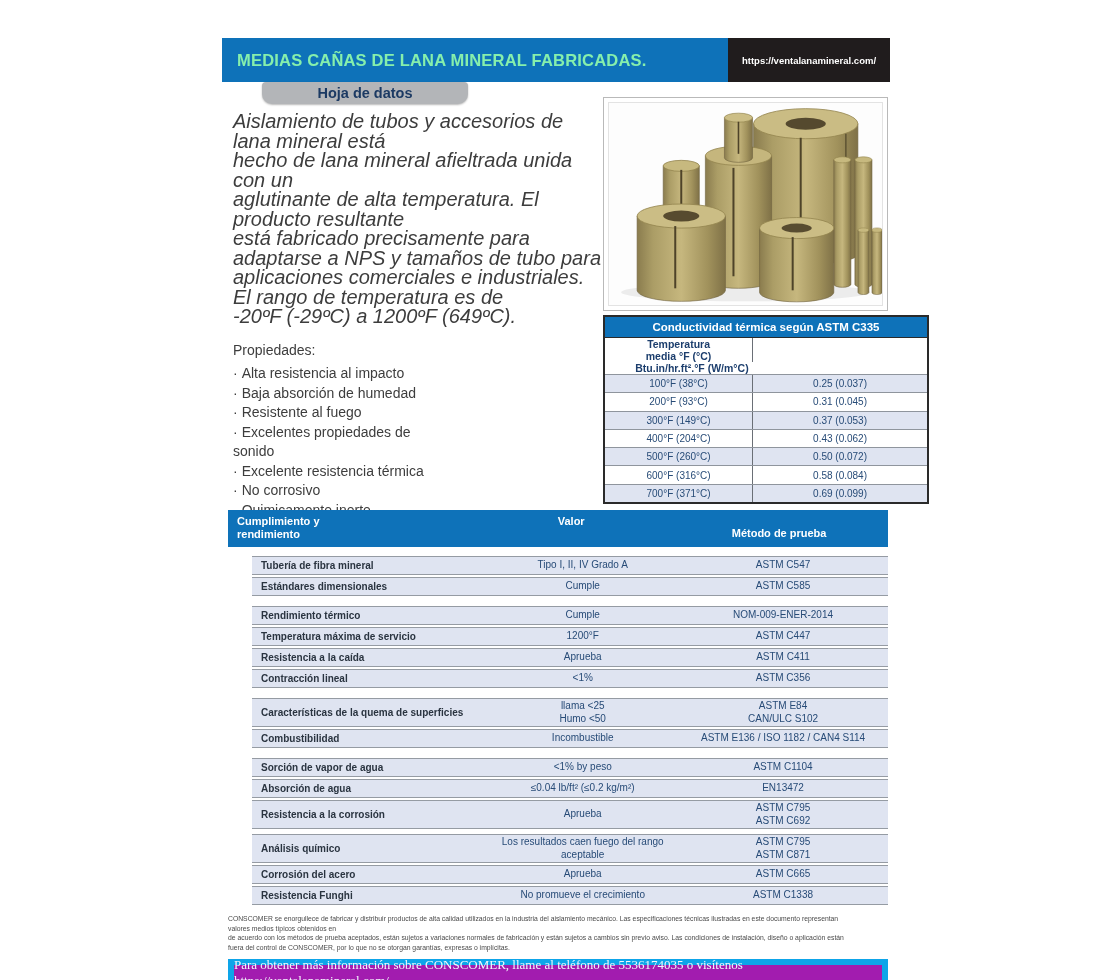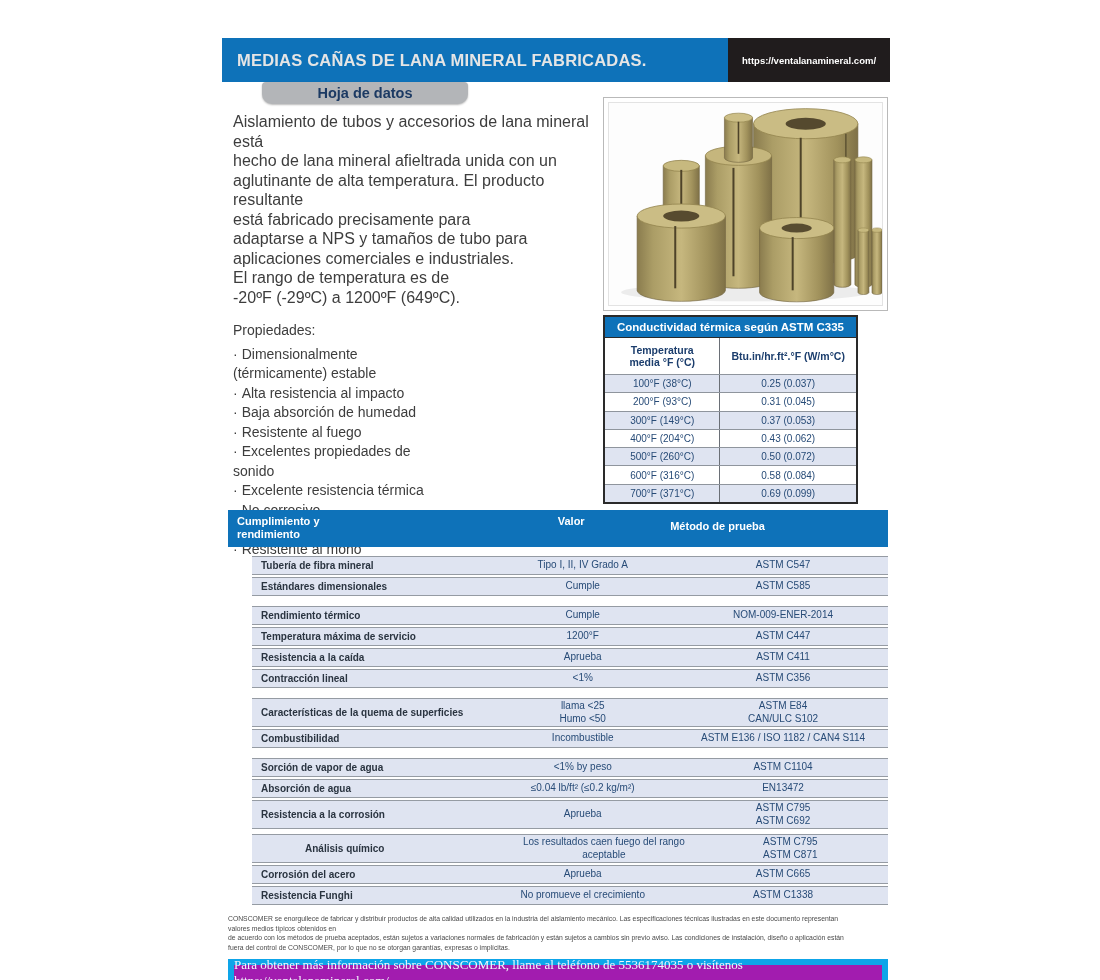--- a/index.html
+++ b/index.html
@@ -1,65 +1,65 @@
 <!DOCTYPE html>
 <html><head>
 <meta charset="utf-8">
 <style>
   html,body{margin:0;padding:0;background:#fff;}
   .page{position:relative;width:1100px;height:980px;background:#fff;overflow:hidden;
         font-family:"Liberation Sans",sans-serif;color:#3d3d3d;}
 
   
   .topbar-blue{position:absolute;left:222px;top:38px;width:506px;height:44px;background:#0e72b9;
-        color:#e5e5e5;display:flex;align-items:center;box-sizing:border-box;padding-left:15px;
+        color:#86efac;display:flex;align-items:center;box-sizing:border-box;padding-left:15px;
         font-weight:bold;font-size:16.5px;letter-spacing:.2px;}
   .topbar-black{position:absolute;left:728px;top:38px;width:162px;height:44px;background:#201c1d;
         color:#fff;display:flex;align-items:center;justify-content:center;font-size:9.5px;font-weight:bold;}
   .tab{position:absolute;left:262px;top:82px;width:206px;height:22px;background:#b3b5b8;
         border-radius:4px 4px 10px 10px;display:flex;align-items:center;justify-content:center;
         font-weight:bold;font-size:14.5px;color:#1c3a63;box-shadow:0 1px 2px rgba(0,0,0,.28);}
 
   
   .left-col{position:absolute;left:233px;top:112px;width:372px;}
-  .intro{margin:0;font-size:16px;line-height:19.5px;white-space:pre-line;}
+  .intro{margin:0;font-size:20px;line-height:19.5px;white-space:pre-line;font-style:italic;}
   .props-title{margin:14px 0 4px 0;font-size:14px;line-height:19.5px;}
   .prop{font-size:14px;line-height:19.5px;white-space:pre-line;}
   .bullet{margin-right:4px;}
 
   
   .product{position:absolute;left:603px;top:97px;width:285px;height:214px;box-sizing:border-box;
         border:1px solid #b9b9b9;background:#fff;padding:4px;margin:0;}
   .product-inner{width:100%;height:100%;border:1px solid #e3e3e3;box-sizing:border-box;background:#fdfdfd;}
 
   
-  .ctable{position:absolute;left:603px;top:315px;width:255px;border:2px solid #2a2a2a;box-sizing:border-box;background:#fff;}
+  .ctable{position:absolute;left:603px;top:315px;width:326px;border:2px solid #2a2a2a;box-sizing:border-box;background:#fff;}
   .ctable-title{height:20px;background:#0e72b9;color:#fff;font-weight:bold;font-size:11.5px;
         display:flex;align-items:center;justify-content:center;}
-  .ctable-head{display:flex;height:36px;border-top:1px solid #2a2a2a;color:#1c3e6d;font-weight:bold;font-size:10.5px;}
+  .ctable-head{display:flex;height:36px;border-top:1px solid #2a2a2a;color:#1c3e6d;font-weight:bold;font-size:10.5px;flex-direction:column;}
   .ctable-head>div{display:flex;align-items:center;justify-content:center;text-align:center;line-height:12px;white-space:pre-line;box-sizing:border-box;}
   .ch1{width:46%;border-right:1px solid #6a6f76;}
   .ch2{width:54%;}
   .crow{display:flex;height:17.3px;font-size:10px;color:#274b77;border-top:1px solid #8f959d;}
   .crow.alt{background:#dfe4f1;}
   .crow>div{display:flex;align-items:center;justify-content:center;box-sizing:border-box;}
   .cc1{width:46%;border-right:1px solid #6a6f76;}
   .cc2{width:54%;}
 
   
   .main-col{position:absolute;left:228px;top:494px;width:660px;}
   .comp-head{display:flex;background:#0e72b9;color:#fff;font-weight:bold;font-size:11px;min-height:37px;box-sizing:border-box;margin-top:16px;}
   .comp-head .h1{width:37%;box-sizing:border-box;padding:5px 0 4px 9px;white-space:pre-line;line-height:13px;}
   .comp-head .h2{width:30%;text-align:center;padding-top:5px;}
-  .comp-head .h3{width:33%;padding-top:10px;}
+  .comp-head .h3{width:33%;text-align:center;padding-top:17px;}
   .rows{margin-top:9px;margin-left:24px;}
   .row{display:flex;align-items:center;background:#dfe4f1;border-top:1px solid #959ba3;border-bottom:1px solid #959ba3;
         margin-bottom:2px;min-height:15px;font-size:10px;padding:1px 0;}
   .row.gap{margin-top:10px;}
-  .row.gap-sm{margin-top:5px;padding-left:44px;}
+  .row.gap-sm{margin-top:5px;}
   .row .c1{width:37%;box-sizing:border-box;padding-left:9px;font-weight:bold;color:#2a3440;line-height:12px;}
   .row .c2{width:30%;text-align:center;color:#274b77;line-height:12.5px;}
   .row .c3{width:33%;text-align:center;color:#274b77;line-height:12.5px;}
 
   .disclaimer{margin:9px 0 0 0;font-size:6.8px;line-height:9.6px;color:#4a4a4a;white-space:pre-line;}
   .footerbar{margin-top:7px;height:27px;background:#a21caf;border:6px solid #0ea5e9;box-sizing:border-box;
         color:#f2f7fc;display:flex;align-items:center;justify-content:flex-end;
         font-family:"Liberation Serif",serif;font-size:13px;}
 </style>
 </head>
@@ -81,22 +81,20 @@
     <p class="intro">Aislamiento de tubos y accesorios de lana mineral está
 hecho de lana mineral afieltrada unida con un
 aglutinante de alta temperatura. El producto resultante
 está fabricado precisamente para
 adaptarse a NPS y tamaños de tubo para
 aplicaciones comerciales e industriales.
 El rango de temperatura es de
 -20ºF (-29ºC) a 1200ºF (649ºC).</p>
     <p class="props-title">Propiedades:</p>
     <div>
-      <div class="prop"><span class="bullet">·</span><span>Dimensionalmente
-(térmicamente) estable</span></div>
       <div class="prop"><span class="bullet">·</span><span>Alta resistencia al impacto</span></div>
       <div class="prop"><span class="bullet">·</span><span>Baja absorción de humedad</span></div>
       <div class="prop"><span class="bullet">·</span><span>Resistente al fuego</span></div>
       <div class="prop"><span class="bullet">·</span><span>Excelentes propiedades de
 sonido</span></div>
       <div class="prop"><span class="bullet">·</span><span>Excelente resistencia térmica</span></div>
       <div class="prop"><span class="bullet">·</span><span>No corrosivo</span></div>
       <div class="prop"><span class="bullet">·</span><span>Quimicamente inerte</span></div>
       <div class="prop"><span class="bullet">·</span><span>Resistente al moho</span></div>
     </div>

